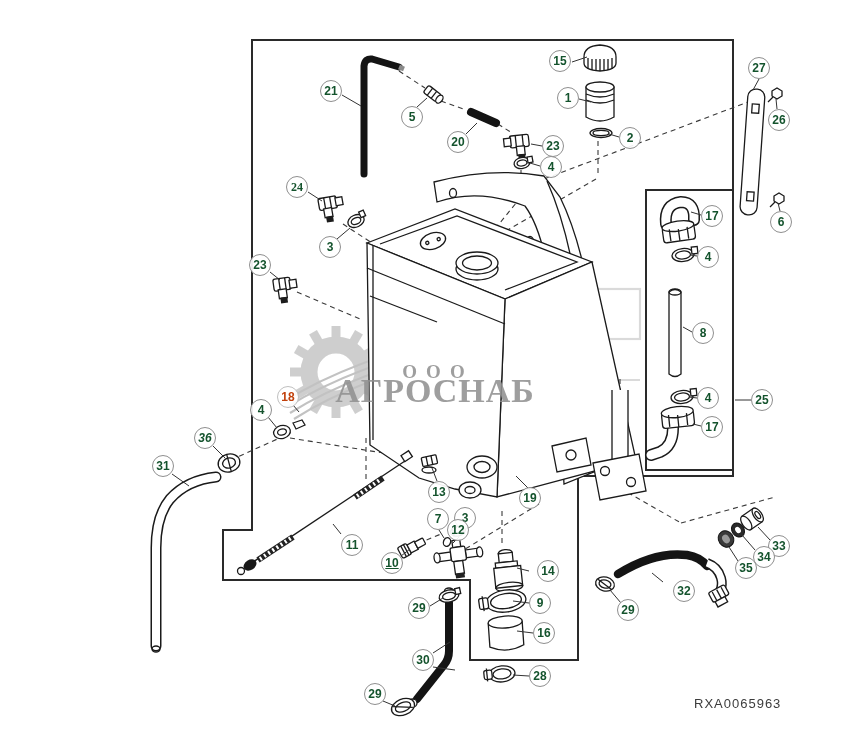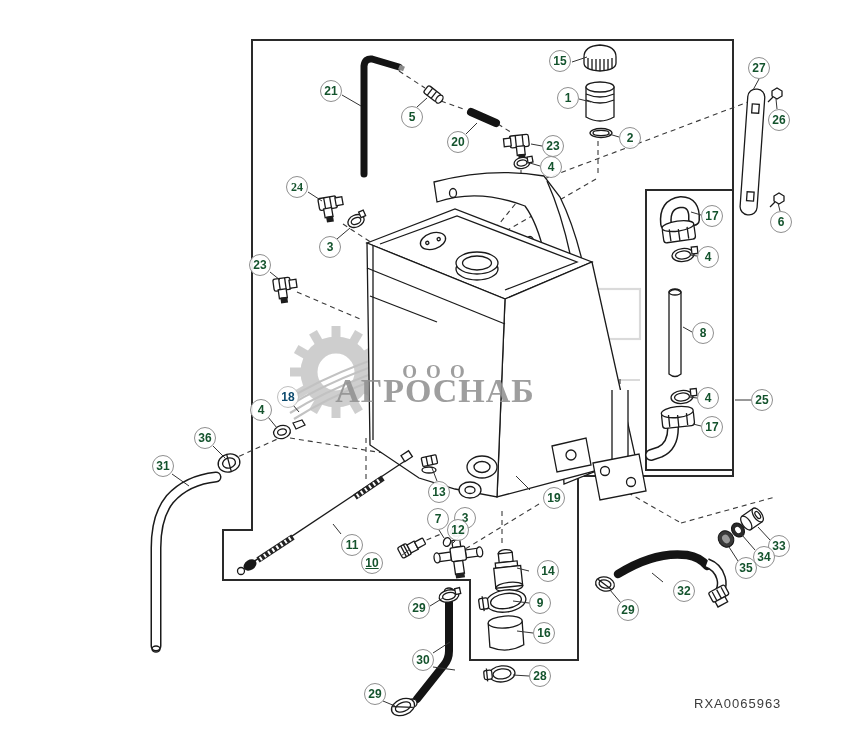--- a/index.html
+++ b/index.html
@@ -9,21 +9,21 @@
   .ln{stroke:#1a1a1a;stroke-width:1.3;fill:none;}
   .wf{fill:#ffffff;stroke:#1a1a1a;stroke-width:1.3;}
   .frame{fill:none;stroke:#2a2a2a;stroke-width:2;}
   .dash{stroke:#3a3a3a;stroke-width:1.1;fill:none;stroke-dasharray:5 4;}
   .leader{stroke:#333;stroke-width:1;}
   .hose{stroke:#141414;fill:none;stroke-linecap:round;stroke-linejoin:round;}
   .callout{position:absolute;width:22px;height:22px;border-radius:50%;
            border:1.5px solid #8f8f8f;background:rgba(255,255,255,.92);color:#14532d;
            font-size:12px;font-weight:bold;display:flex;align-items:center;justify-content:center;
            transform:translate(-50%,-50%);box-sizing:border-box;line-height:1;}
-  .callout.gray{border-color:#c0c0c0;color:#0c4a6e;text-align:center;}
+  .callout.gray{border-color:#c0c0c0;color:#c2410c;text-align:center;}
   .wm-text{position:absolute;color:rgba(145,145,145,.88);font-family:"Liberation Serif",serif;
            text-align:center;pointer-events:none;}
   #wm-ooo{left:388px;top:361px;width:100px;font-size:19px;letter-spacing:9px;font-weight:600;}
   #wm-name{left:330px;top:374px;width:210px;font-size:34px;font-weight:bold;letter-spacing:1px;line-height:1;}
   #figure-id{position:absolute;left:694px;top:696px;font-size:13px;color:#3c3c3c;letter-spacing:1px;}
 </style>
 </head>
 <body>
 
 <div id="canvas">
@@ -432,26 +432,26 @@
       <div class="callout" style="left: 330px; top: 247px;">3</div>
       <div class="callout" style="left: 260px; top: 265px;">23</div>
       <div class="callout" style="left: 712px; top: 216px;">17</div>
       <div class="callout" style="left: 708px; top: 257px;">4</div>
       <div class="callout" style="left: 703px; top: 333px;">8</div>
       <div class="callout" style="left: 708px; top: 398px;">4</div>
       <div class="callout" style="left: 712px; top: 427px;">17</div>
       <div class="callout" style="left: 762px; top: 400px;">25</div>
       <div class="callout gray" style="left: 288px; top: 397px;">18</div>
       <div class="callout" style="left: 261px; top: 410px;">4</div>
-      <div class="callout" style="left: 205px; top: 438px;">36</div>
+      <div class="callout" style="left: 205px; top: 438px; font-style: italic;">36</div>
       <div class="callout" style="left: 163px; top: 466px;">31</div>
       <div class="callout" style="left: 439px; top: 492px;">13</div>
-      <div class="callout" style="left: 554px; top: 498px;">19</div>
+      <div class="callout" style="left: 530px; top: 498px;">19</div>
       <div class="callout" style="left: 352px; top: 545px;">11</div>
-      <div class="callout" style="left: 372px; top: 563px; text-decoration: underline;">10</div>
+      <div class="callout" style="left: 392px; top: 563px; text-decoration: underline;">10</div>
       <div class="callout" style="left: 438px; top: 519px;">7</div>
       <div class="callout" style="left: 465px; top: 518px;">3</div>
       <div class="callout" style="left: 458px; top: 530px;">12</div>
       <div class="callout" style="left: 548px; top: 571px;">14</div>
       <div class="callout" style="left: 540px; top: 603px;">9</div>
       <div class="callout" style="left: 544px; top: 633px;">16</div>
       <div class="callout" style="left: 540px; top: 676px;">28</div>
       <div class="callout" style="left: 419px; top: 608px;">29</div>
       <div class="callout" style="left: 423px; top: 660px;">30</div>
       <div class="callout" style="left: 375px; top: 694px;">29</div>

